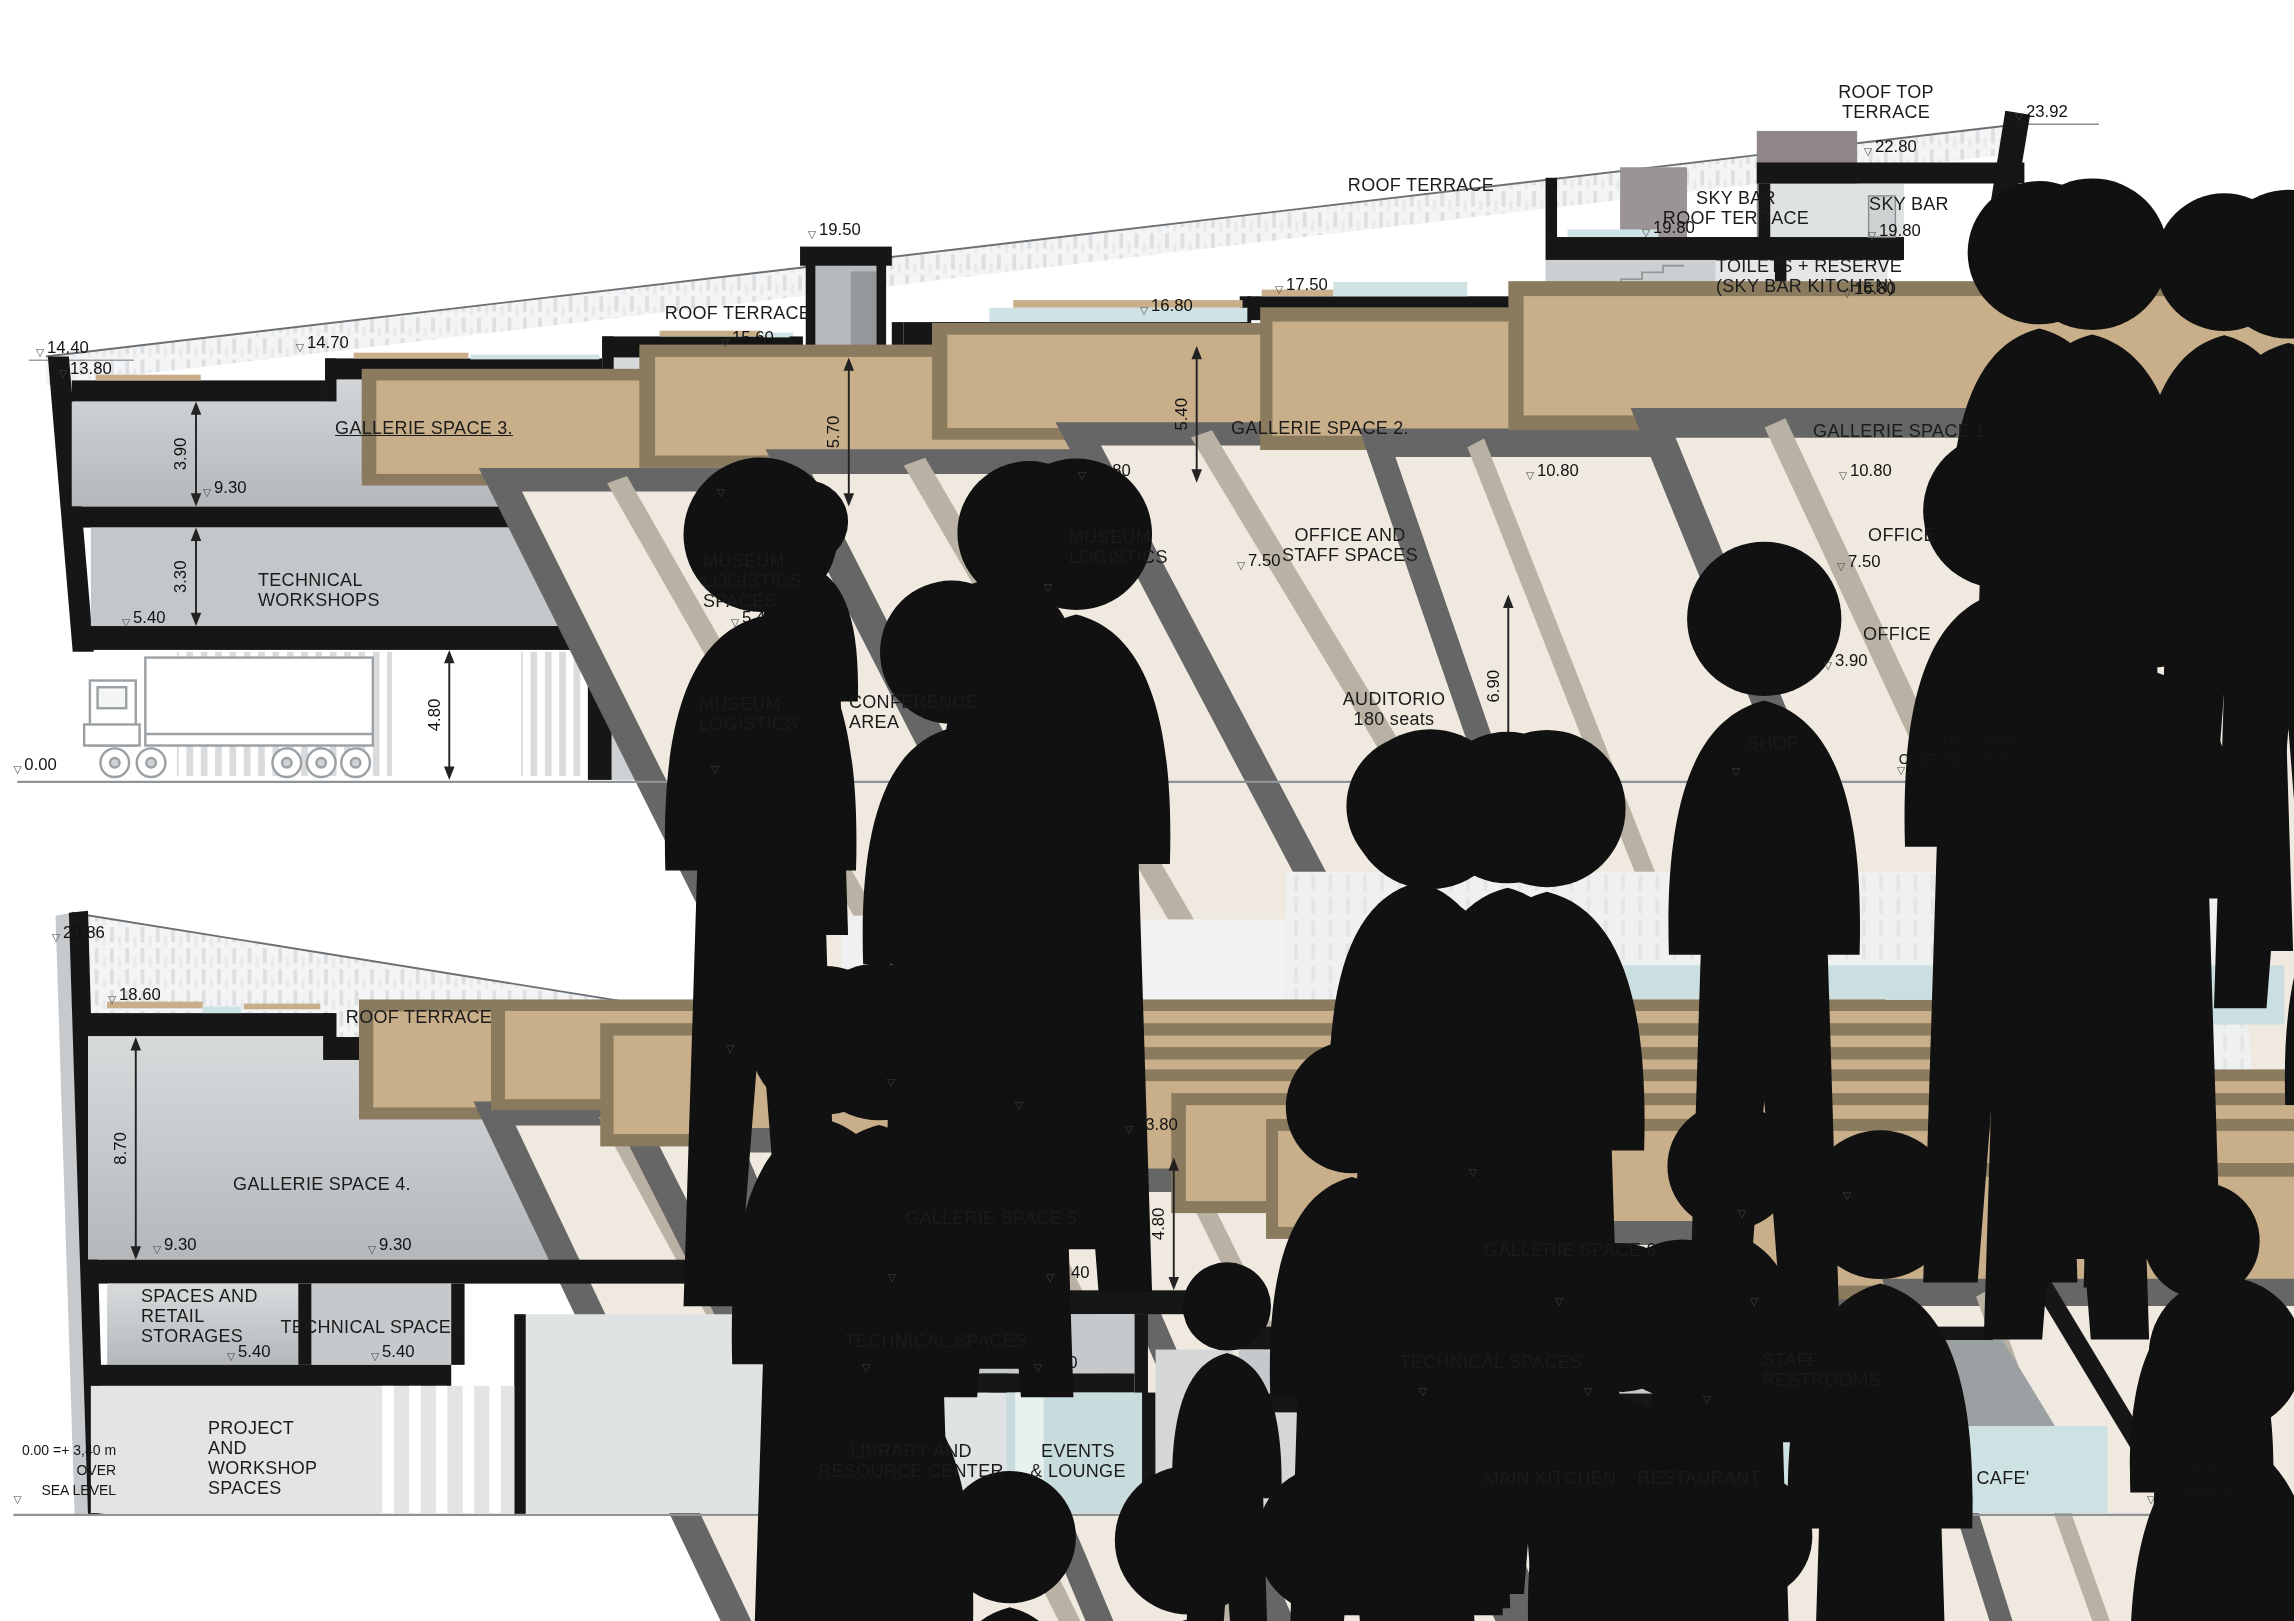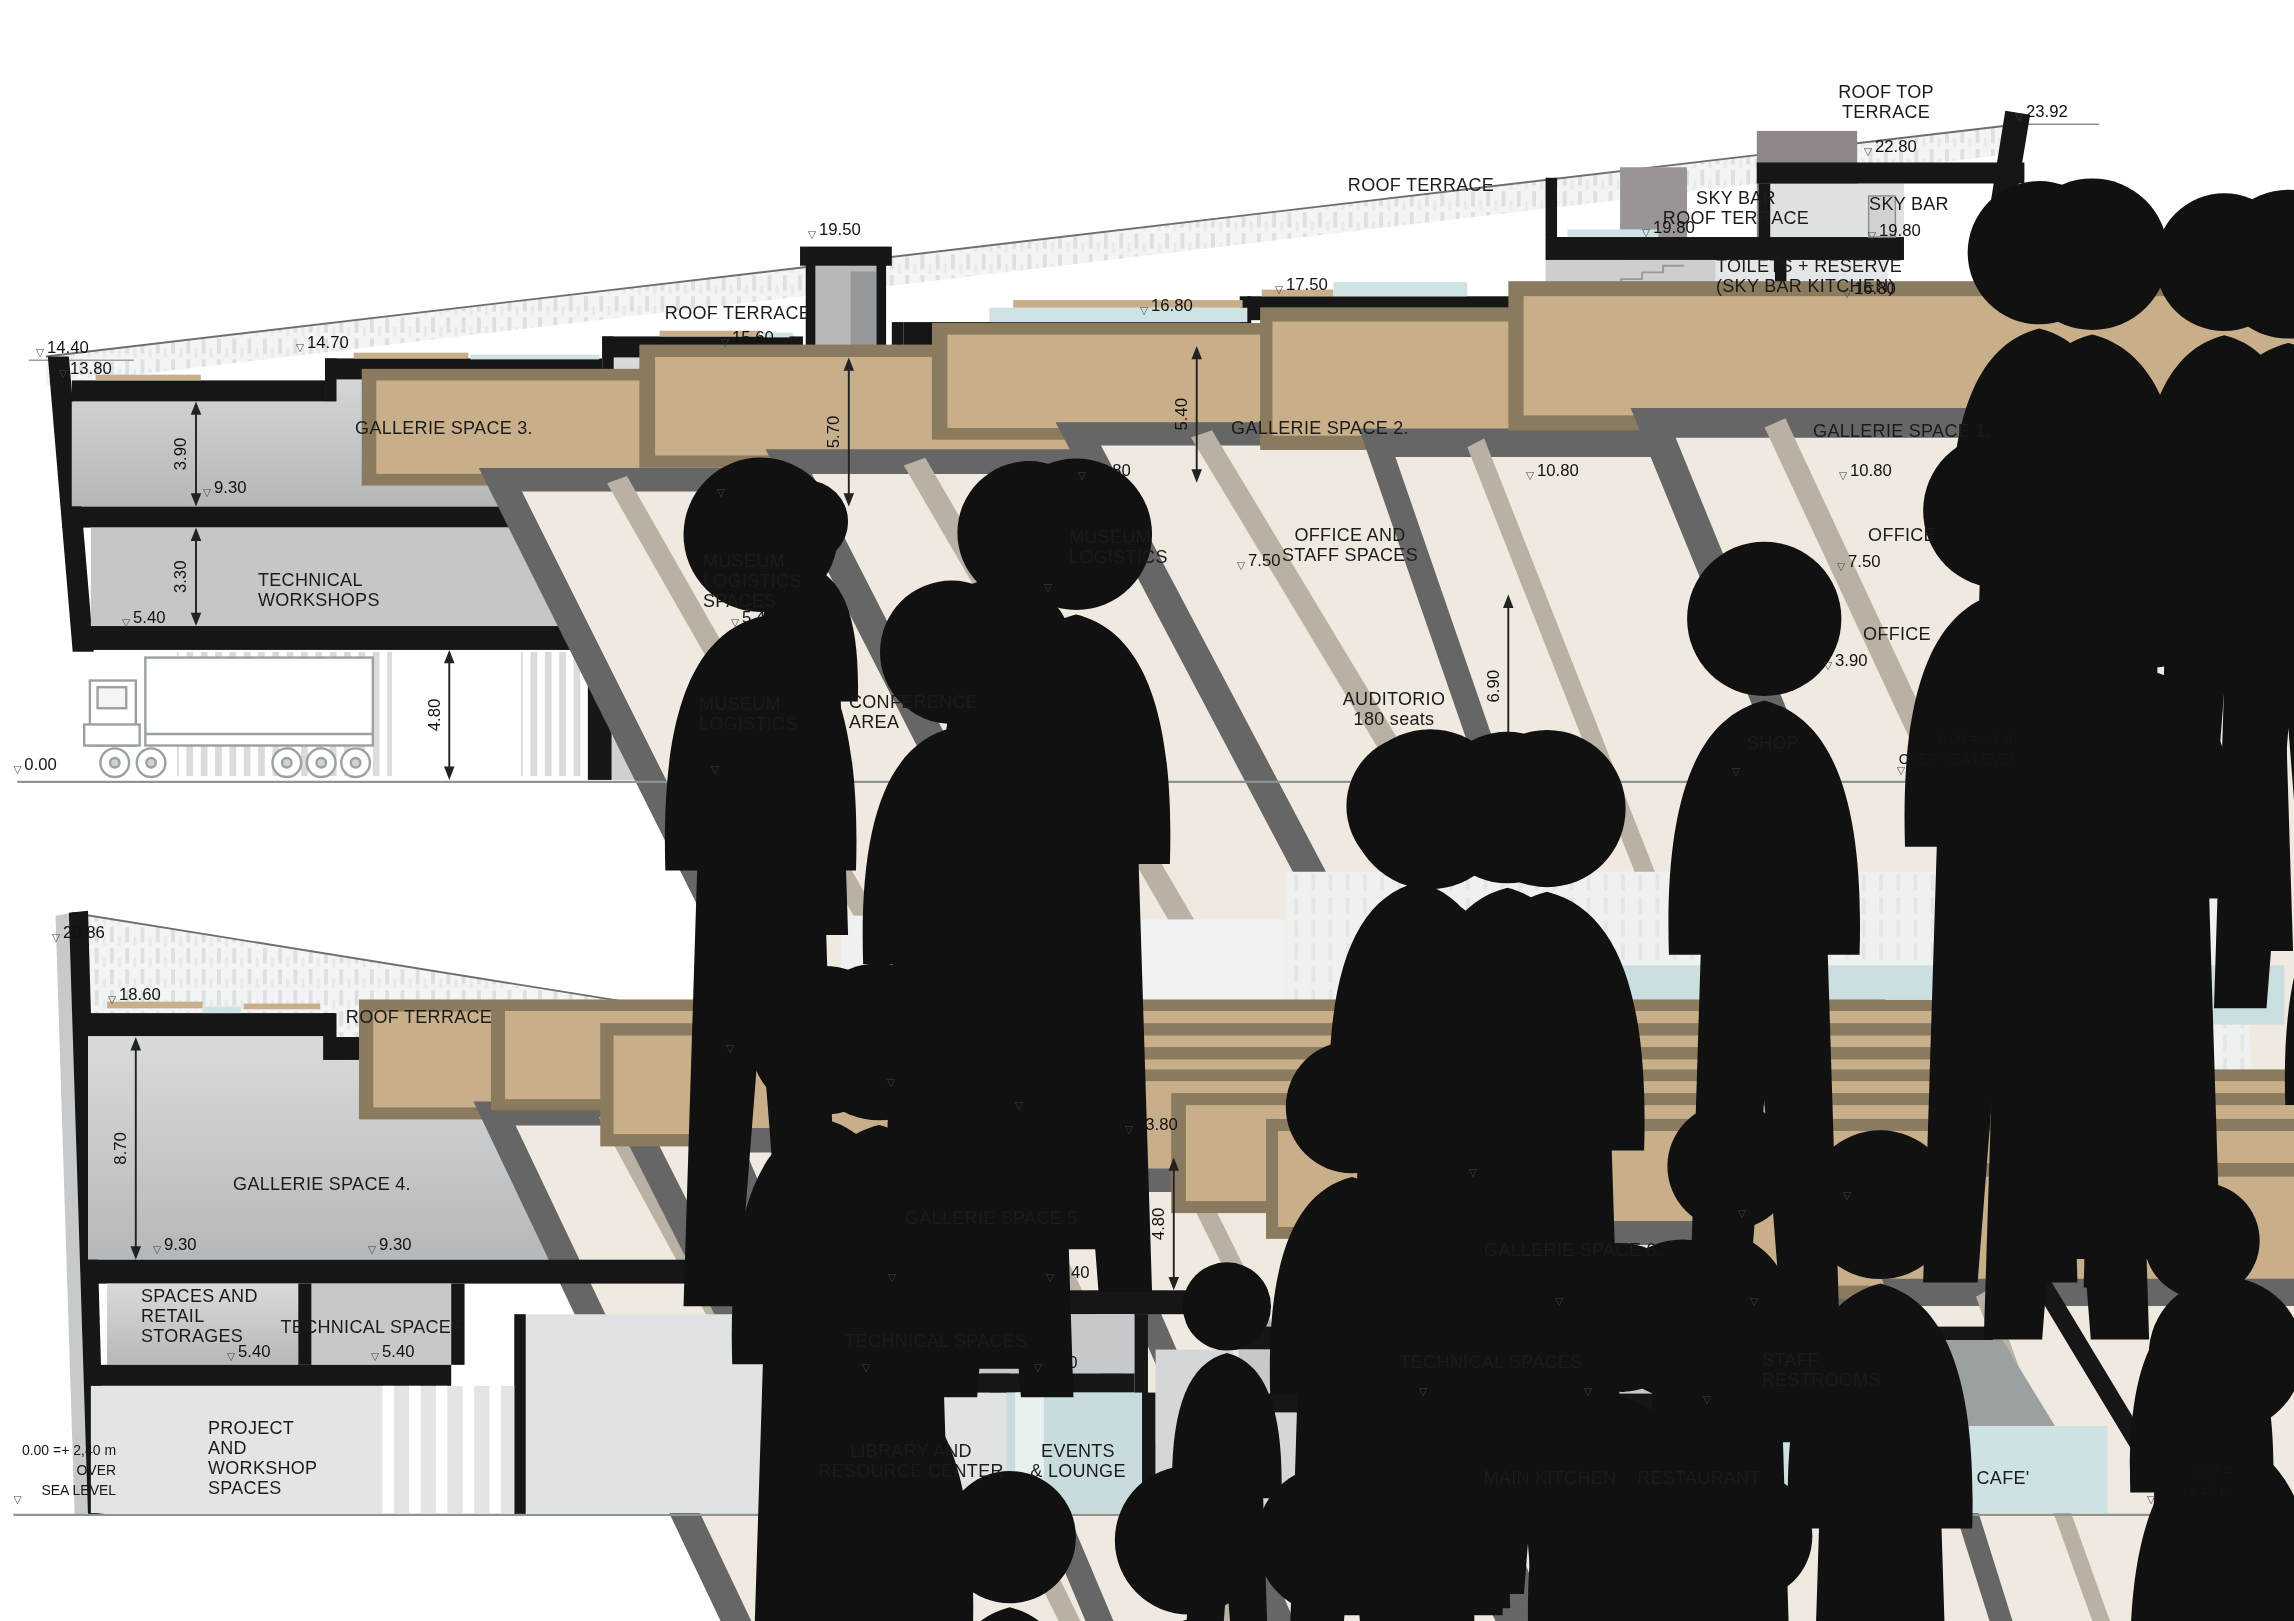--- a/index.html
+++ b/index.html
@@ -448,21 +448,21 @@
         <use href="#person" xlink:href="#person" transform="translate(1017,1543) scale(0.4)"></use>
         <use href="#person" xlink:href="#person" transform="translate(1074.2,1529) scale(0.54)"></use>
         <use href="#person" xlink:href="#person" transform="translate(1091.8,1527) scale(0.56)"></use>
         <use href="#person" xlink:href="#person" transform="translate(1129.6,1531) scale(0.52)"></use>
         <use href="#person" xlink:href="#person" transform="translate(1212,1533) scale(0.5)"></use>
         <use href="#person" xlink:href="#person" transform="translate(1277.8,1537) scale(0.46)"></use>
       </g>
 </svg>
 
 <div id="labels">
-      <div class="room center" style="left: 444px; top: 418px;">
+      <div class="room center" style="left: 424px; top: 418px; text-decoration: underline;">
         <div>GALLERIE SPACE 3.</div>
       </div>
       <div class="room center" style="left: 738px; top: 303px;">
         <div>ROOF TERRACE</div>
       </div>
       <div class="room center" style="left: 1320px; top: 418px;">
         <div>GALLERIE SPACE 2.</div>
       </div>
       <div class="room center" style="left: 1421px; top: 175px;">
         <div>ROOF TERRACE</div>
@@ -601,21 +601,21 @@
       <div class="room center" style="left: 1550px; top: 1468px;">
         <div>MAIN KITCHEN</div>
       </div>
       <div class="room center" style="left: 1699px; top: 1468px;">
         <div>RESTAURANT</div>
       </div>
       <div class="room center" style="left: 2003px; top: 1468px;">
         <div>CAFE'</div>
       </div>
       <div class="note" style="left: 69px; top: 1440px;">
-        <div>0.00 =+ 2,40 m</div>
+        <div>0.00 =+ 3,40 m</div>
         <div>OVER</div>
         <div>SEA LEVEL</div>
       </div>
       <span class="tri-solo" style="left: 13.4px; top: 1493px;">▽</span>
       <div class="note" style="left: 2206px; top: 1461px;">
         <div>0.00 =</div>
         <div>+3,40 m</div>
       </div>
       <span class="tri-solo" style="left: 2147px; top: 1493px;">▽</span>
       <div class="elev" style="left: 52px; top: 924px;"><span class="tri">▽</span><span>20.86</span></div>

